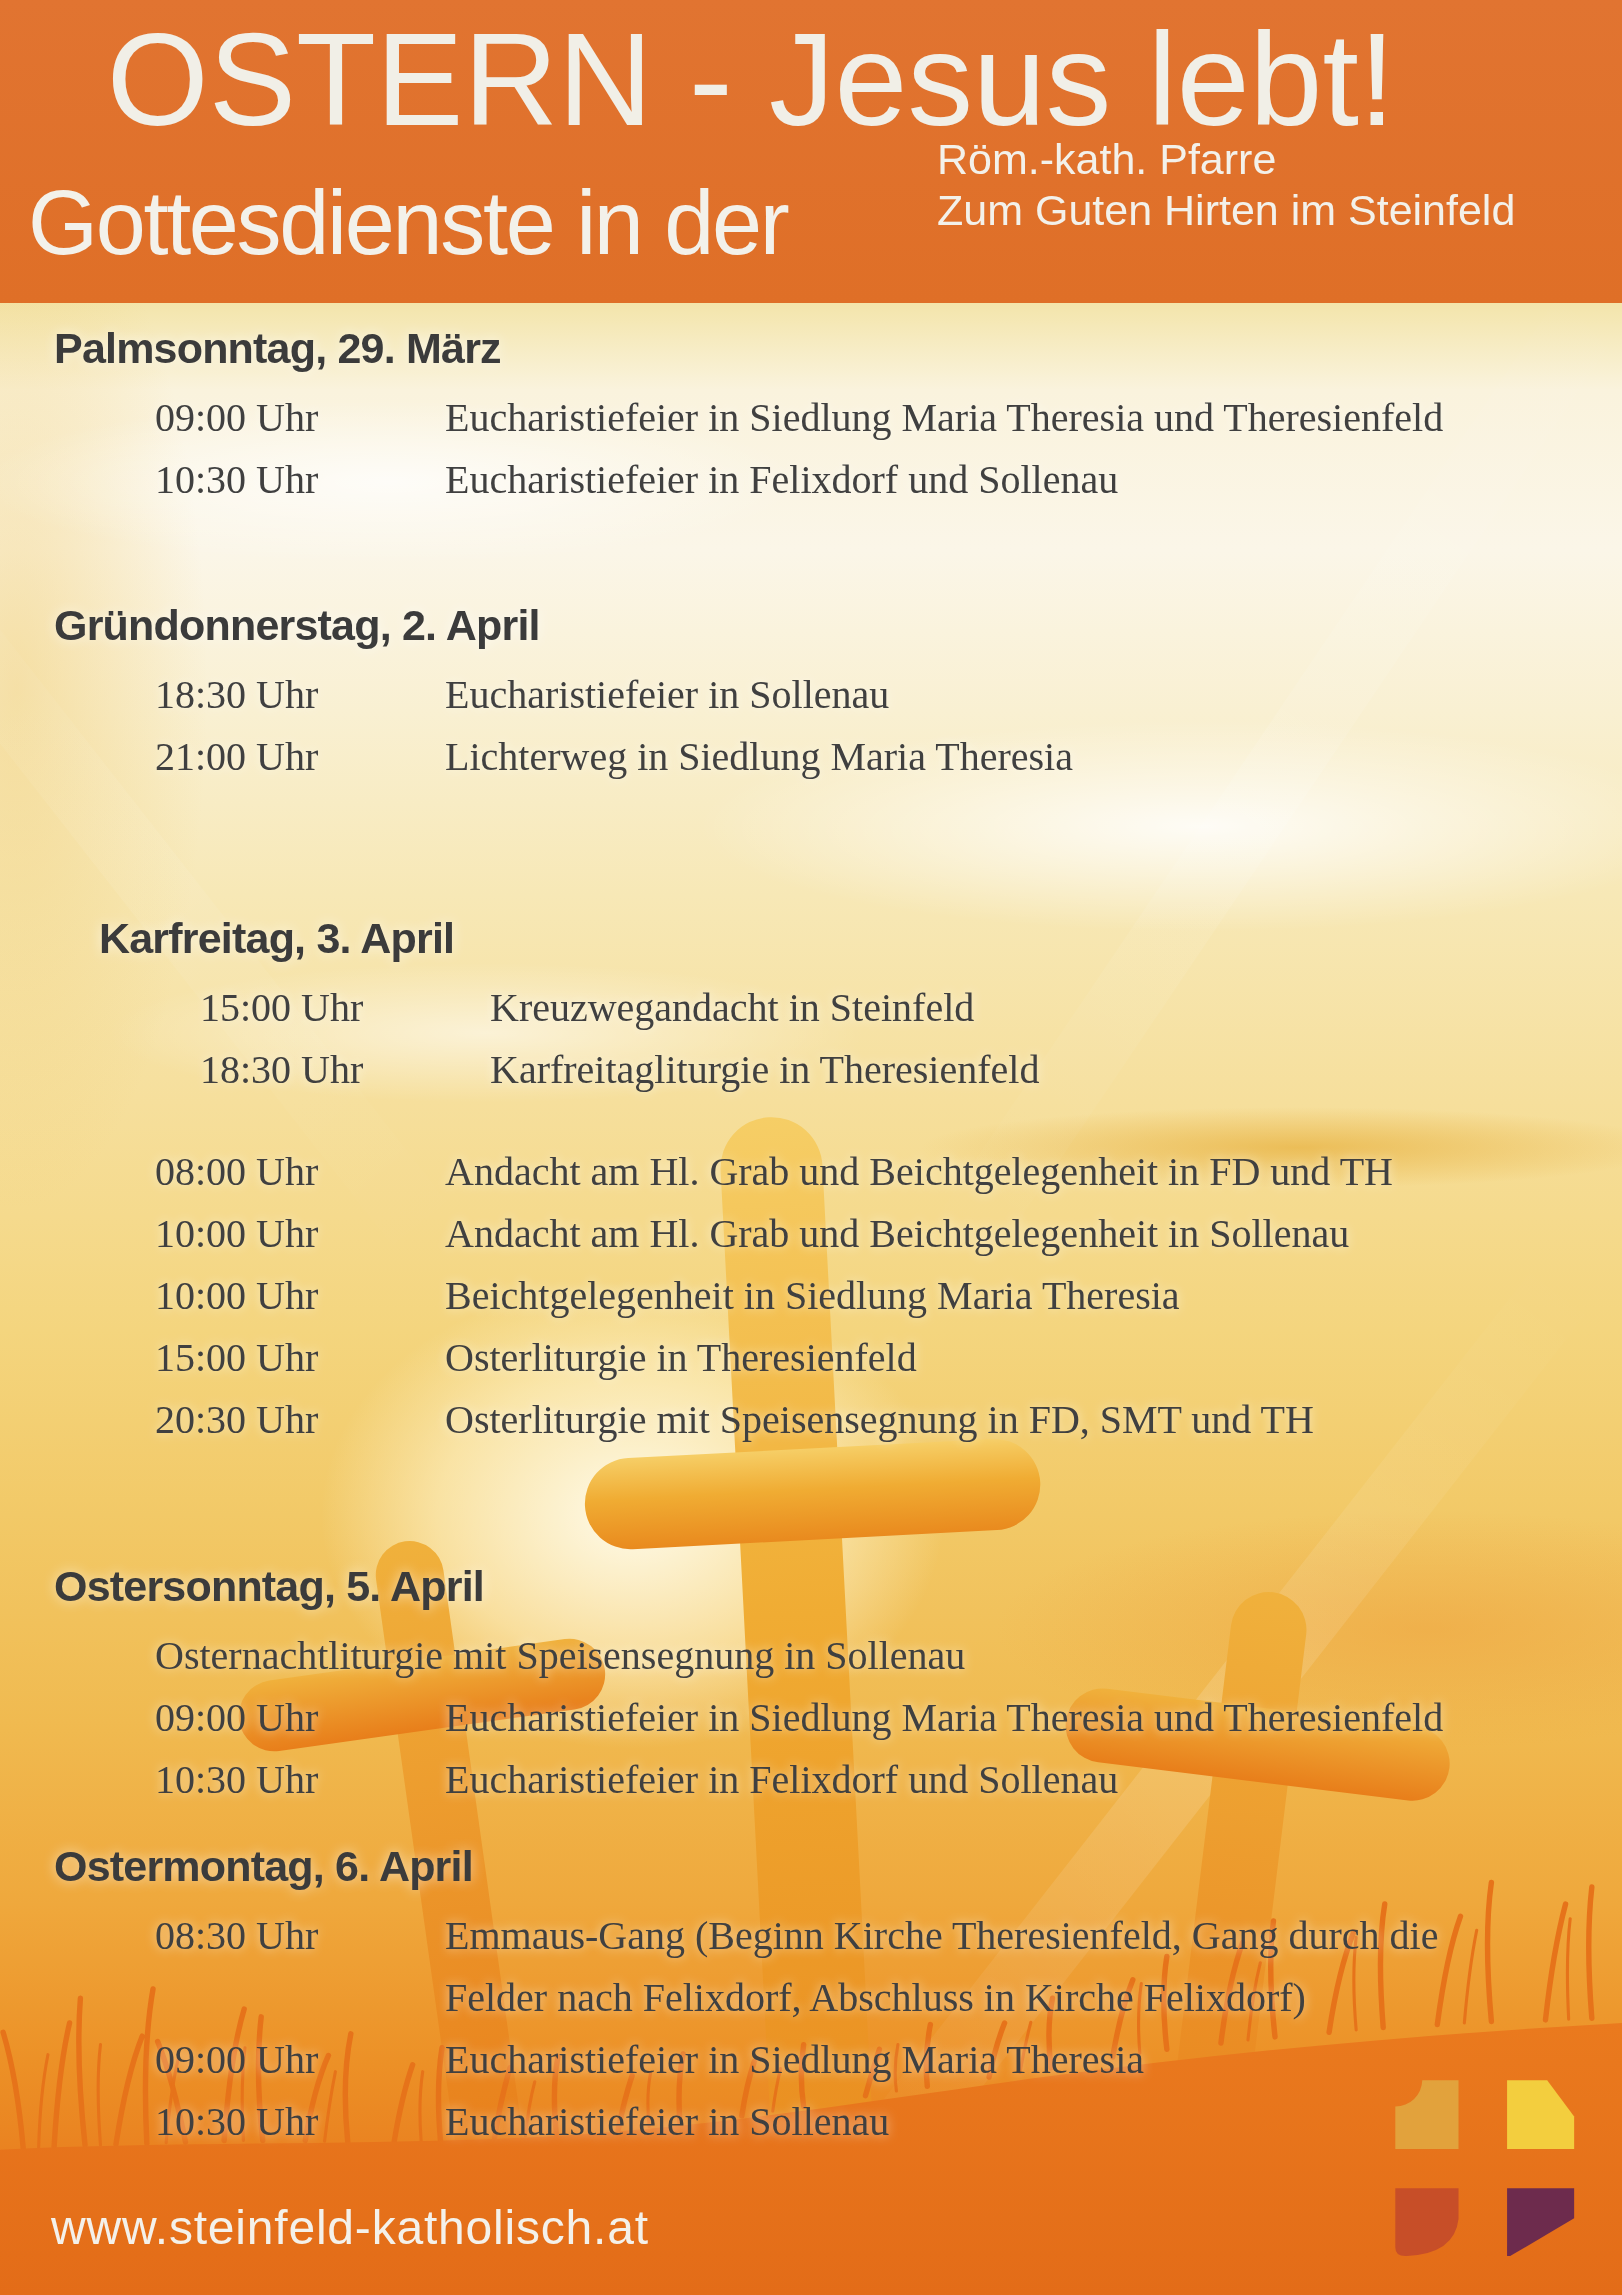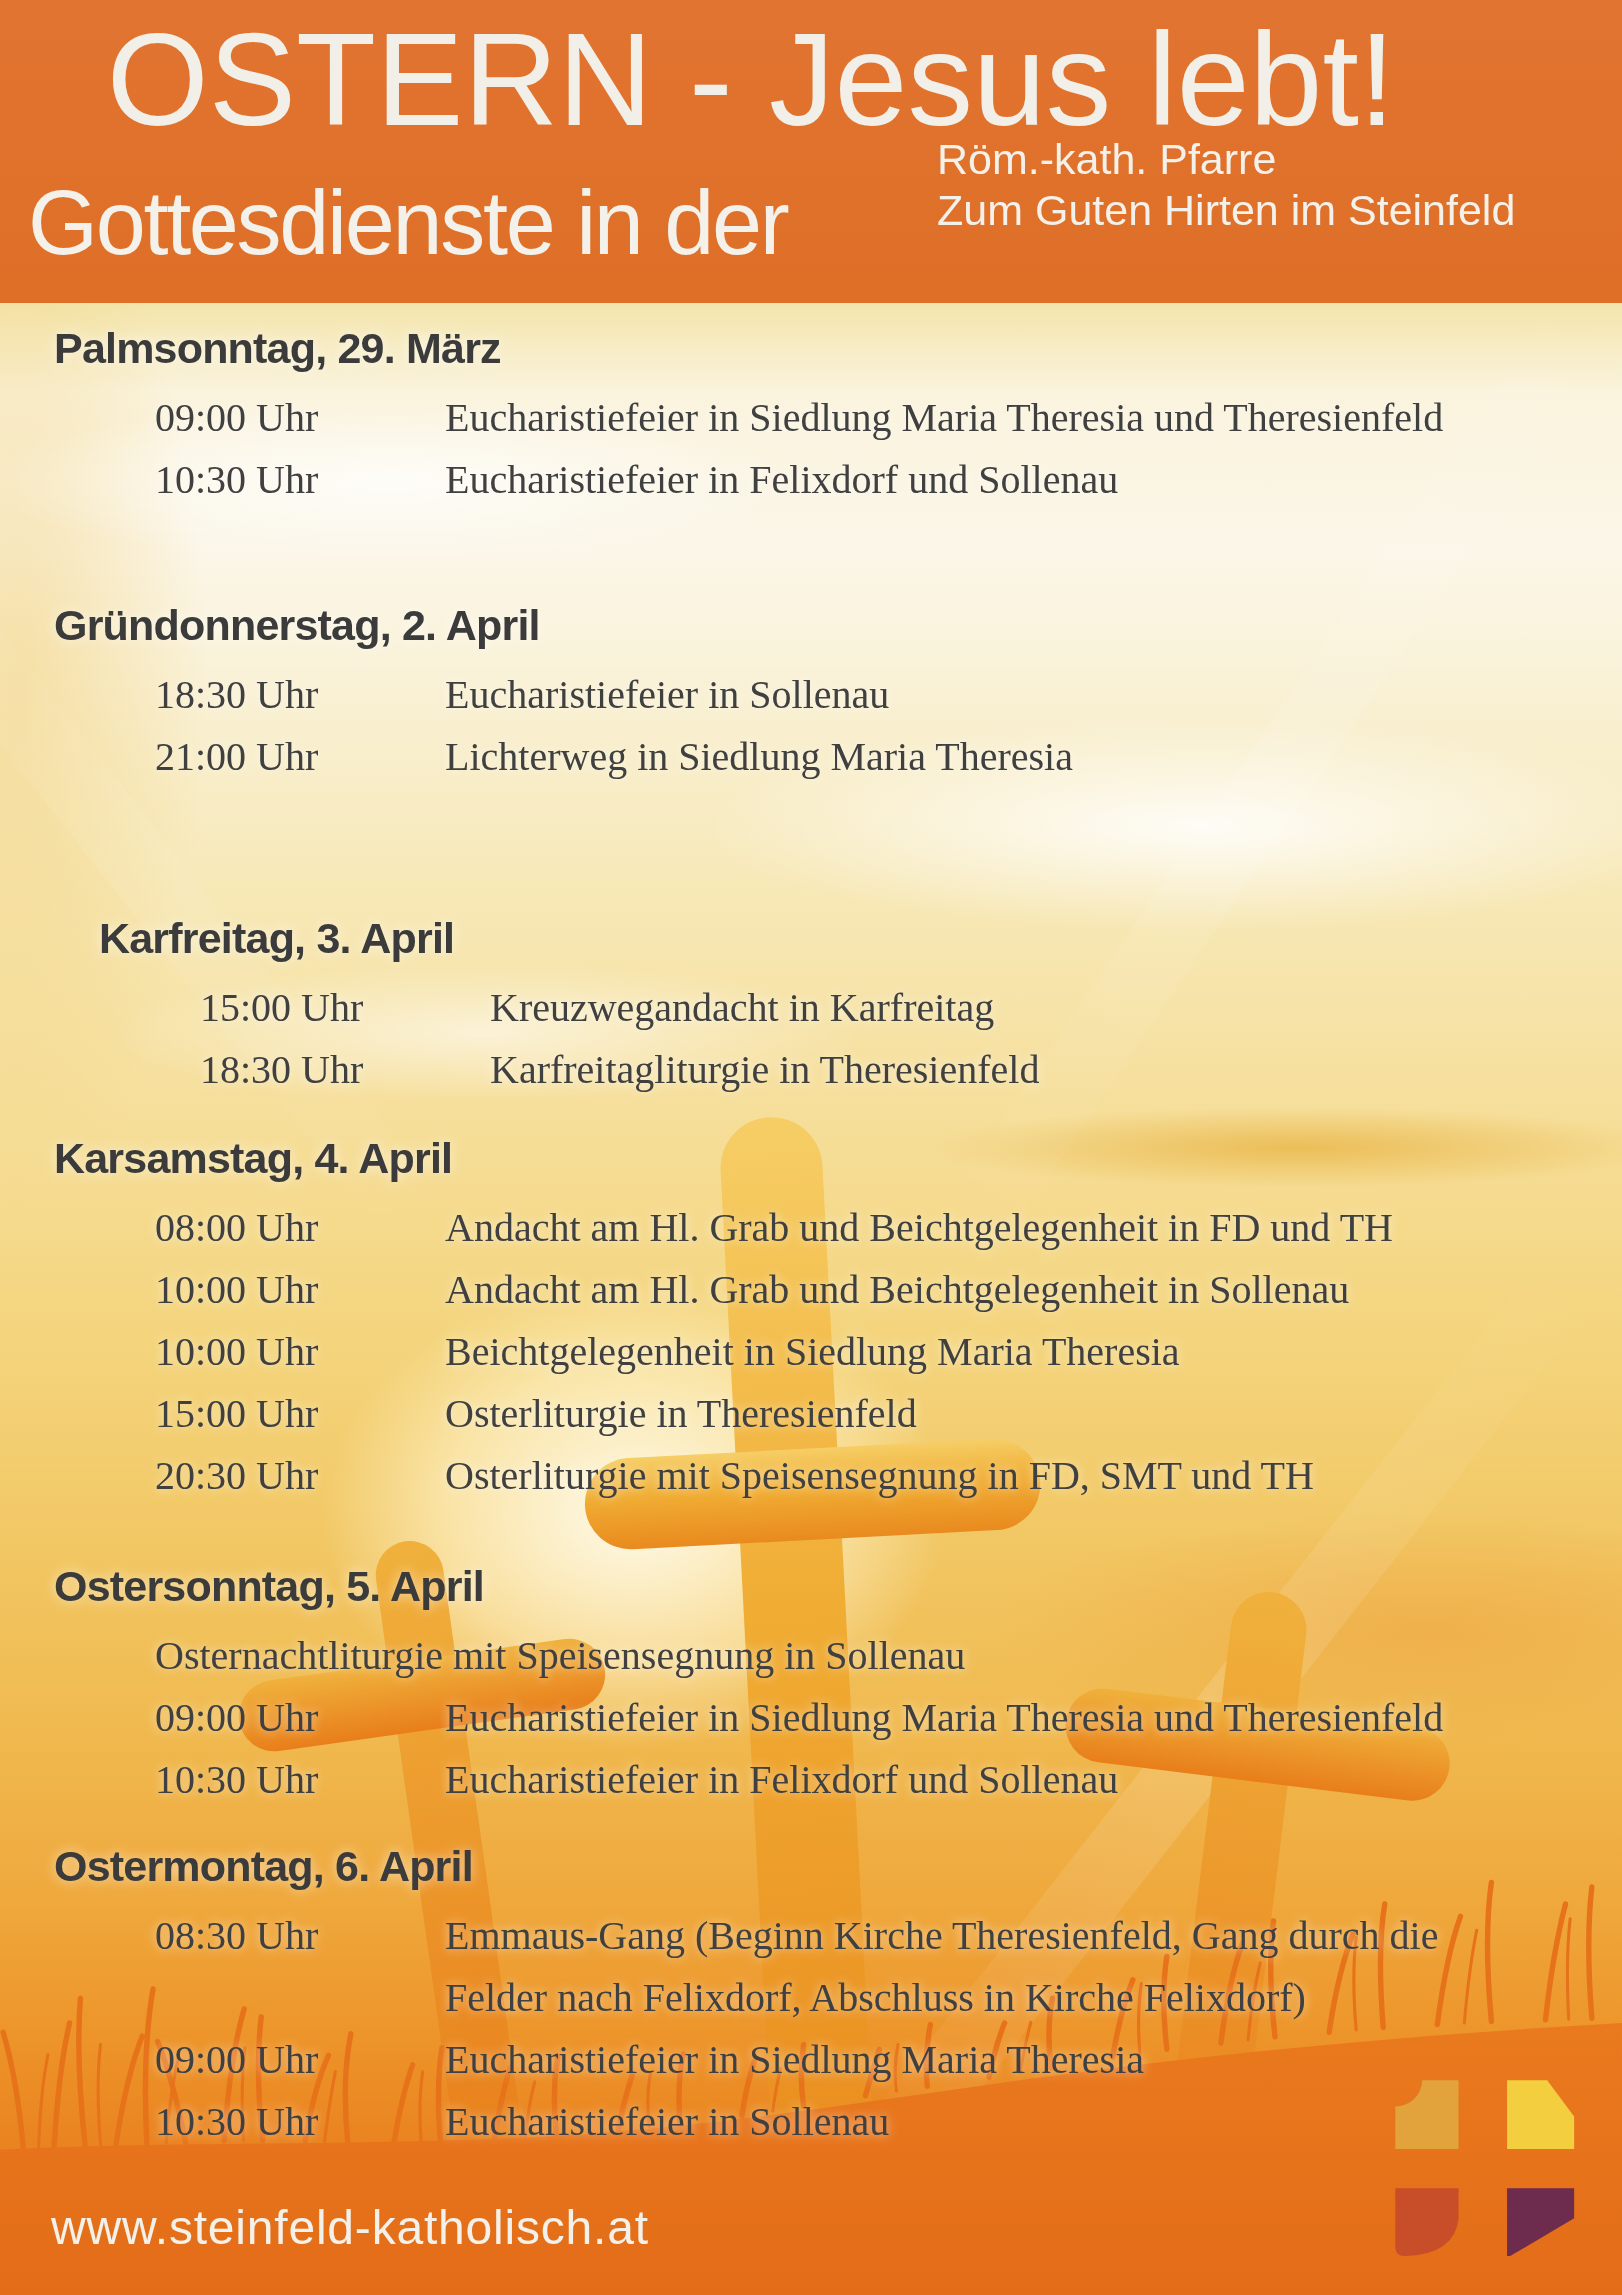--- a/index.html
+++ b/index.html
@@ -162,31 +162,30 @@
         <span class="desc">Lichterweg in Siedlung Maria Theresia</span>
       </div>
     </div>
   </section>
 
   <section class="day s3">
     <h2>Karfreitag, 3. April</h2>
     <div class="rows">
       <div class="row">
         <span class="time">15:00 Uhr</span>
-        <span class="desc">Kreuzwegandacht in Karfreitag</span>
+        <span class="desc">Kreuzwegandacht in Steinfeld</span>
       </div>
       <div class="row">
         <span class="time">18:30 Uhr</span>
         <span class="desc">Karfreitagliturgie in Theresienfeld</span>
       </div>
     </div>
   </section>
 
   <section class="day s4">
-    <h2>Karsamstag, 4. April</h2>
     <div class="rows">
       <div class="row">
         <span class="time">08:00 Uhr</span>
         <span class="desc">Andacht am Hl. Grab und Beichtgelegenheit in FD und TH</span>
       </div>
       <div class="row">
         <span class="time">10:00 Uhr</span>
         <span class="desc">Andacht am Hl. Grab und Beichtgelegenheit in Sollenau</span>
       </div>
       <div class="row">

